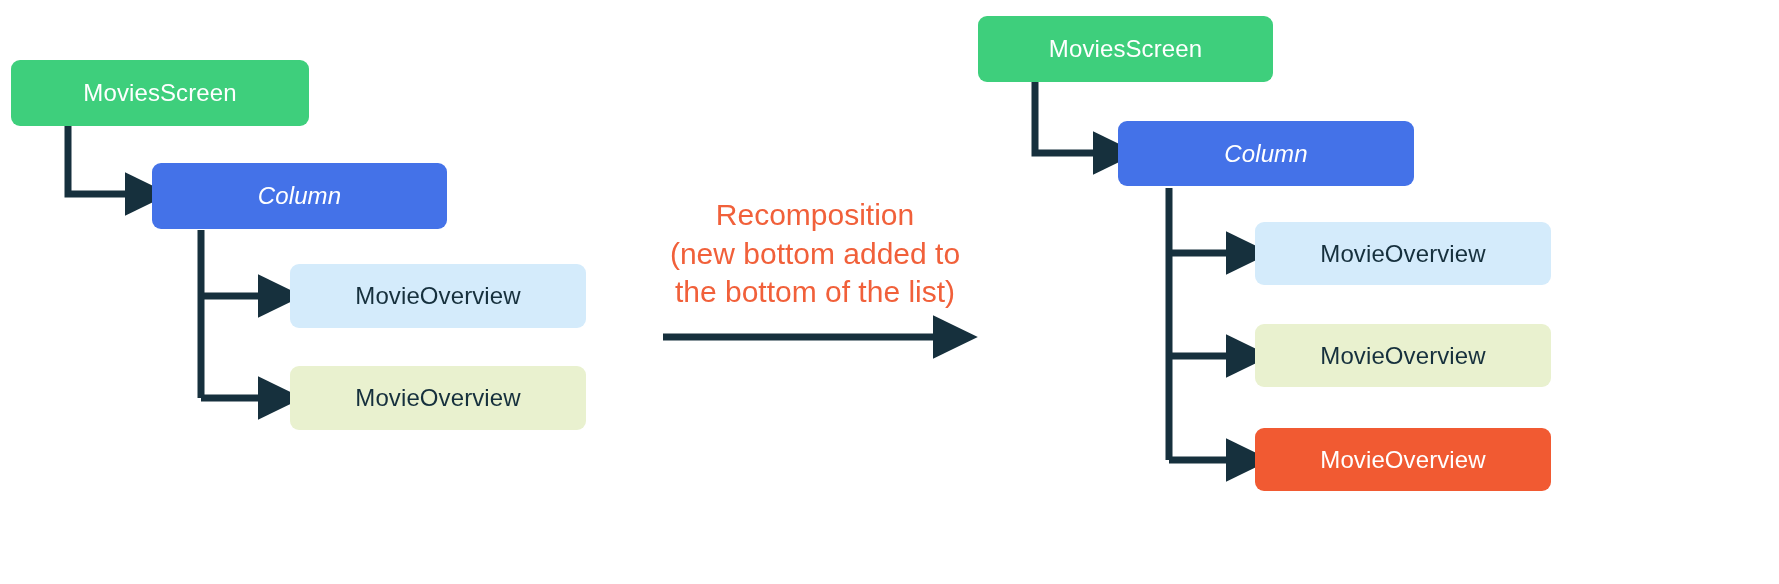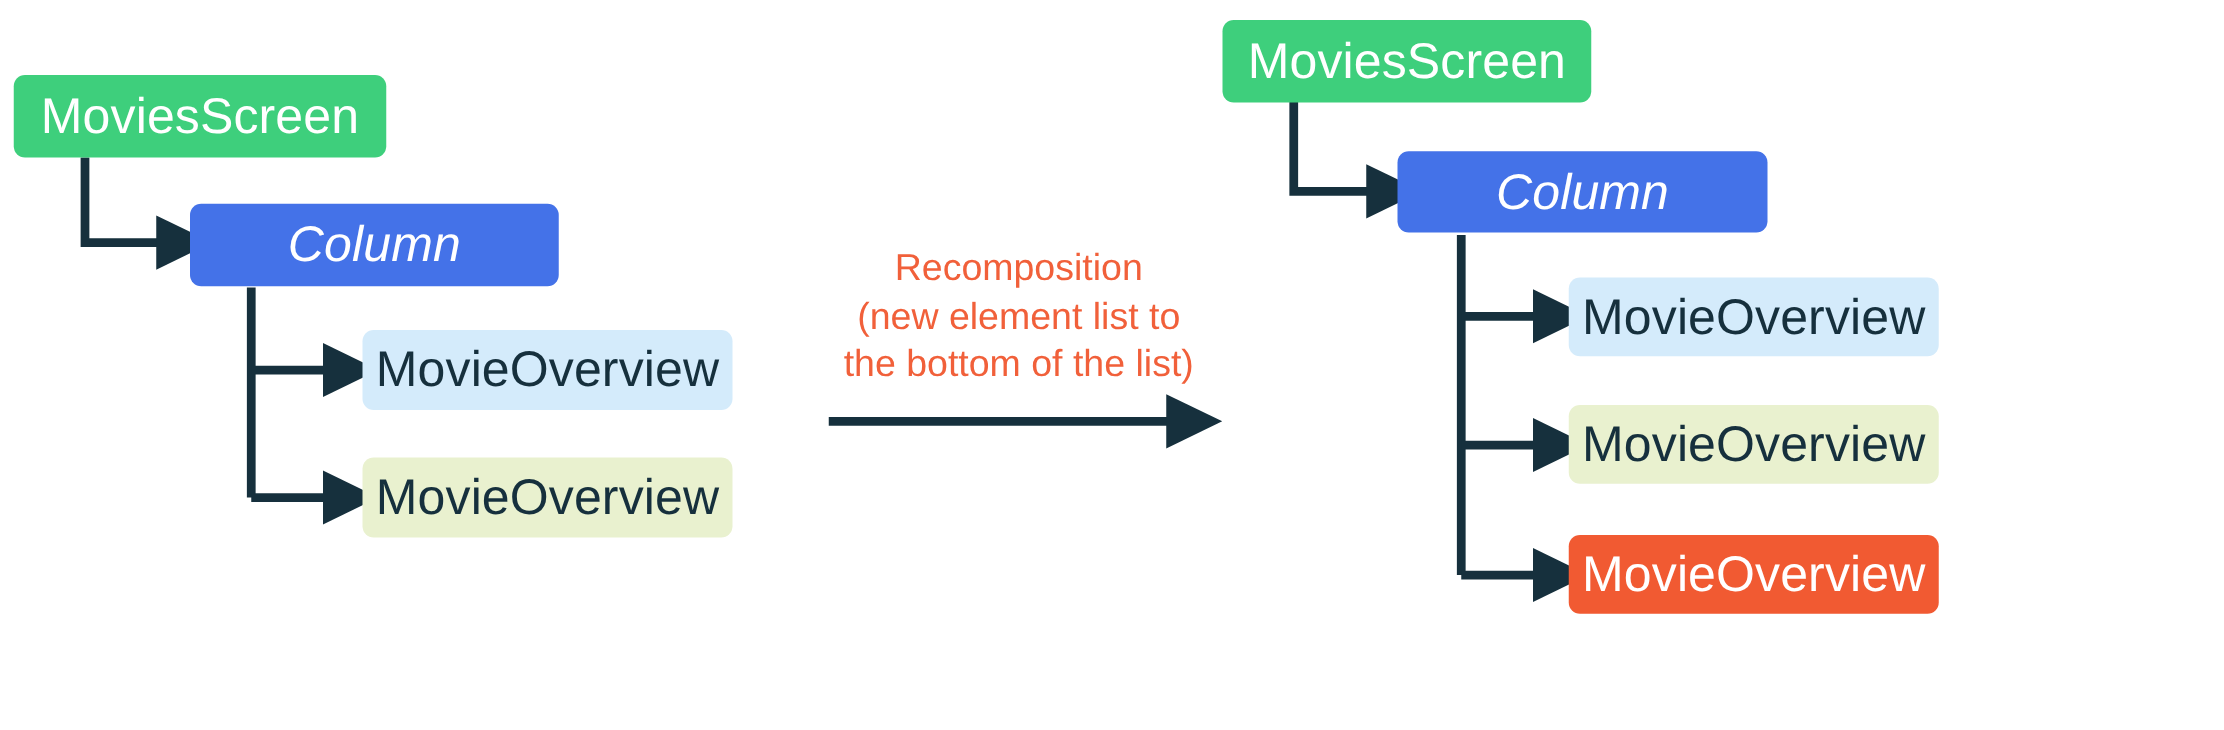--- a/index.html
+++ b/index.html
@@ -17,21 +17,21 @@
     background: #ffffff;
   }
 
   
   .node {
     position: absolute;
     display: flex;
     align-items: center;
     justify-content: center;
     border-radius: 9px;
-    font-size: 40px;
+    font-size: 24px;
     line-height: 1;
     letter-spacing: 0.1px;
     white-space: nowrap;
   }
   .node-green  { background: #3ECF7C; color: #ffffff; }
   .node-blue   { background: #4472E8; color: #ffffff; font-style: italic; }
   .node-lblue  { background: #D4EBFB; color: #16303D; }
   .node-lime   { background: #E9F1CF; color: #16303D; }
   .node-orange { background: #F15A32; color: #ffffff; }
 
@@ -88,21 +88,21 @@
 
   <div class="node node-lblue" style="left:290px; top:264px; width:296px; height:64px;">
     <span>MovieOverview</span>
   </div>
 
   <div class="node node-lime" style="left:290px; top:366px; width:296px; height:64px;">
     <span>MovieOverview</span>
   </div>
 
   <div id="caption">Recomposition
-(new element list to
+(new bottom added to
 the bottom of the list)</div>
 
   <svg class="conn" viewBox="0 0 1779 584" xmlns="http://www.w3.org/2000/svg">
     <defs>
       <marker id="ah2" markerWidth="7" markerHeight="7" refX="1" refY="3.1" orient="auto" markerUnits="strokeWidth">
         <path d="M0,0 L6.4,3.1 L0,6.2 z" fill="#16303D"></path>
       </marker>
     </defs>
     <path d="M663,337 L940,337" fill="none" stroke="#16303D" stroke-width="7" marker-end="url(#ah2)"></path>
   </svg>

